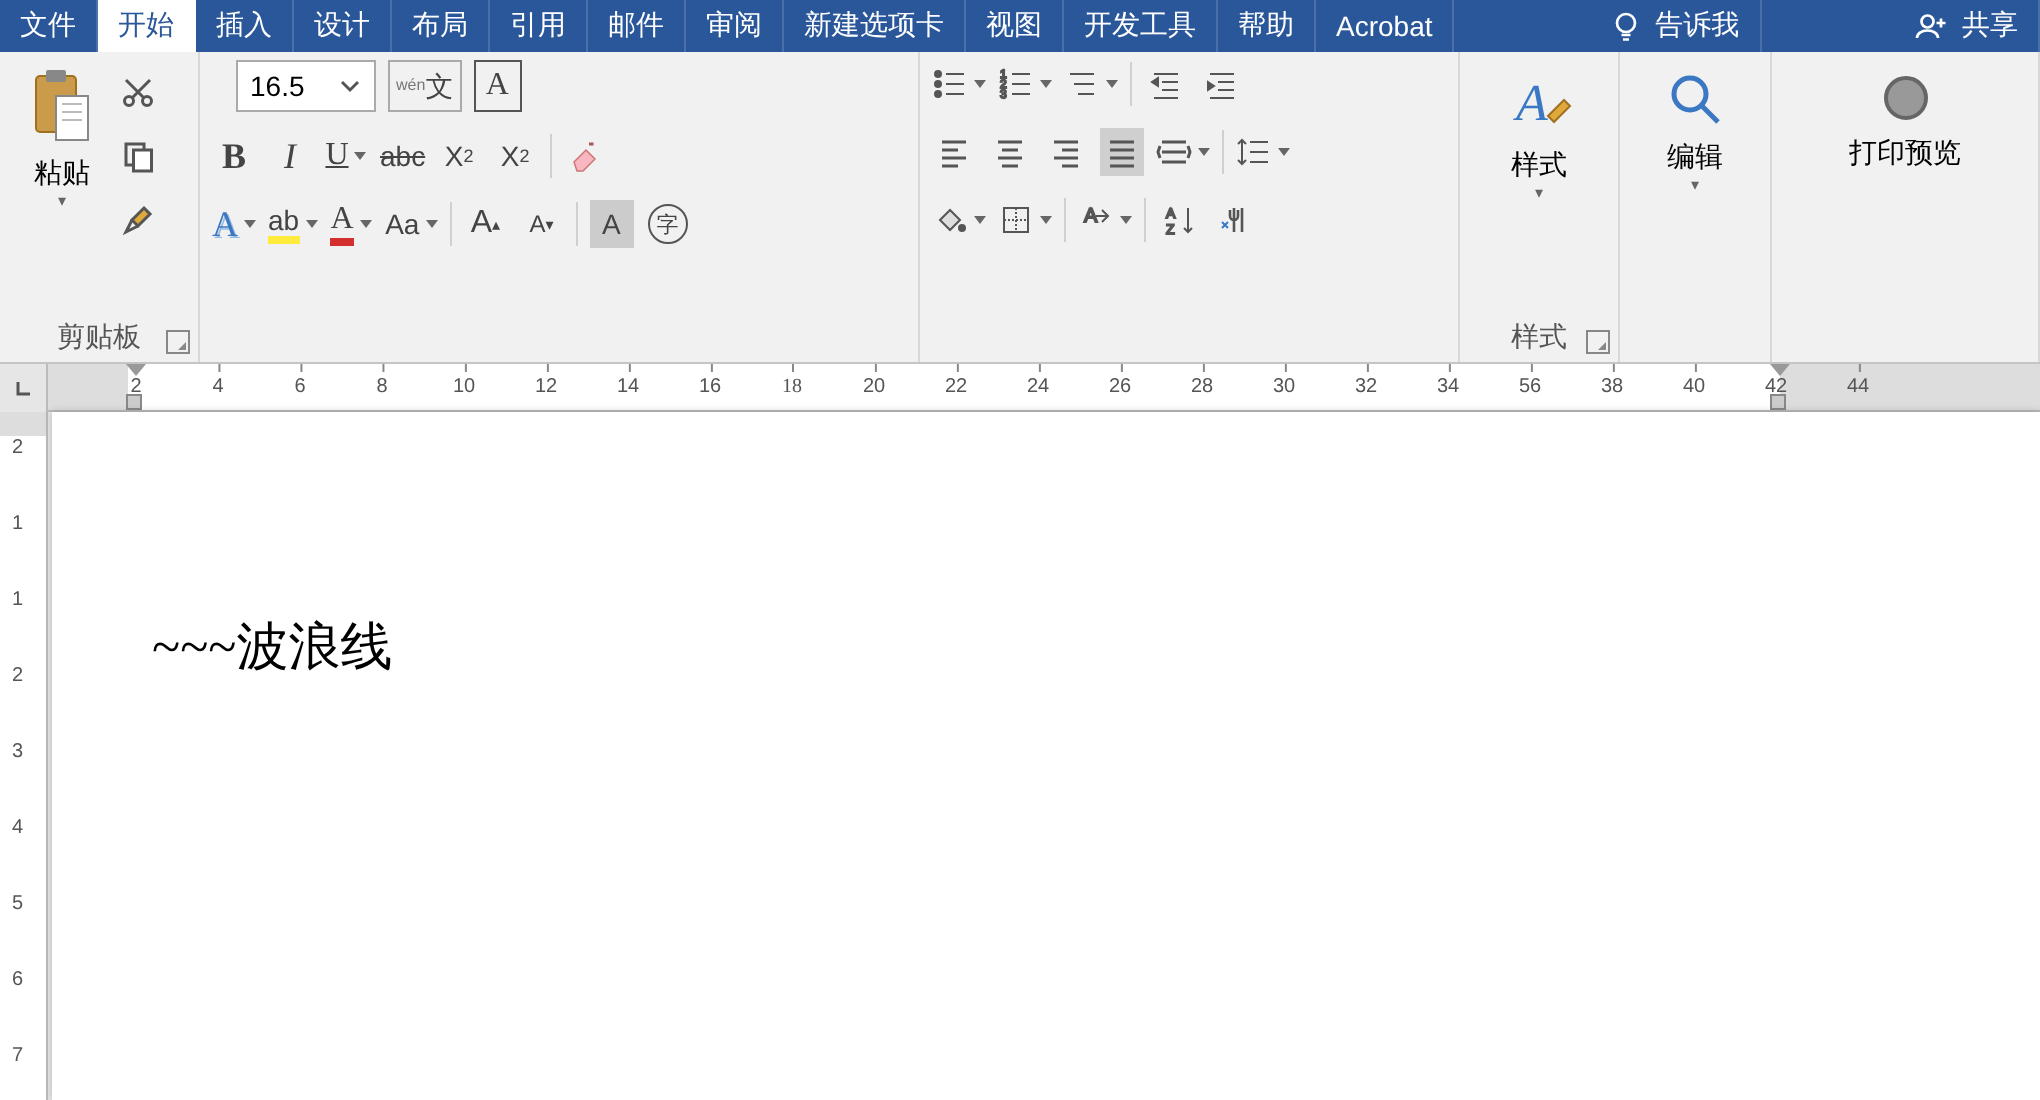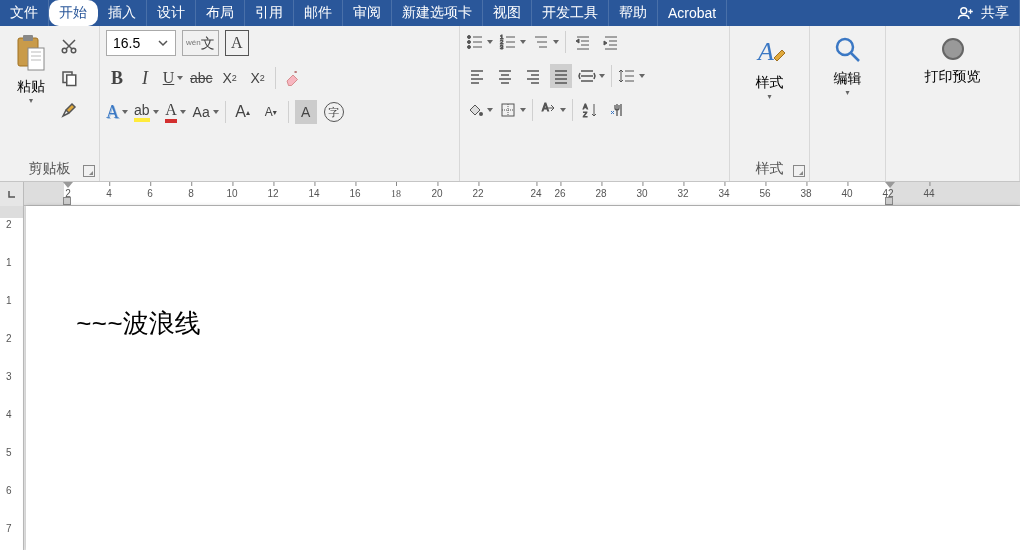--- a/index.html
+++ b/index.html
@@ -1,20 +1,20 @@
 <!DOCTYPE html>
 <html><head>
 <meta charset="utf-8">
 <style>
 * { margin: 0; padding: 0; box-sizing: border-box; }
 body { font-family: "Microsoft YaHei", sans-serif; font-size: 12px; background: #fff; overflow: hidden; width: 1020px; height: 550px; }
 
 .tabs { display: flex; background: #2a579a; color: #fff; height: 26px; align-items: stretch; }
 .tab { padding: 0 10px; display: flex; align-items: center; cursor: pointer; font-size: 14px; border-right: 1px solid rgba(255,255,255,0.15); white-space: nowrap; }
-.tab.active { background: #fff; color: #2a579a; border-radius: 10px; }
+.tab.active { background: #fff; color: #2a579a; }
 .tab.tellme svg, .tab.share svg { margin-right: 6px; }
 .tabs .spacer { flex: 1; }
 
 .ribbon { display: flex; background: #f1f1f1; border-bottom: 1px solid #c5c5c5; height: 156px; }
 .group { border-right: 1px solid #d8d8d8; display: flex; flex-direction: column; position: relative; }
 .group-body { flex: 1; display: flex; align-items: flex-start; padding: 4px 6px; }
 .group-label { text-align: center; font-size: 14px; color: #555; padding-bottom: 4px; position: relative; height: 22px; line-height: 18px; }
 .group-label .dlg { position: absolute; right: 4px; bottom: 4px; width: 12px; height: 12px; border: 1px solid #888; }
 .group-label .dlg:after { content: ""; position: absolute; right: 1px; bottom: 1px; border-right: 4px solid #888; border-top: 4px solid transparent; }
 
@@ -22,21 +22,21 @@
 .bigbtn .lbl { margin-top: 4px; font-size: 14px; }
 .bigbtn .drop { font-size: 8px; color: #666; }
 
 .col { display: flex; flex-direction: column; gap: 8px; padding: 4px 2px; }
 .row { display: flex; align-items: center; gap: 6px; }
 .ctrl { display: flex; align-items: center; justify-content: center; min-width: 22px; height: 24px; cursor: pointer; font-size: 14px; color: #444; position: relative; }
 .ctrl.drop:after { content: ""; margin-left: 3px; border-left: 3px solid transparent; border-right: 3px solid transparent; border-top: 4px solid #666; }
 .sep-h { width: 1px; height: 22px; background: #d0d0d0; }
 
 .fontname { display: flex; align-items: center; border: 1px solid #aaa; background: #fff; height: 26px; width: 180px; padding: 0 6px; justify-content: space-between; font-size: 14px; }
-.fontsize { display: flex; align-items: center; border: 1px solid #aaa; background: #fff; height: 26px; width: 70px; padding: 0 6px; justify-content: space-between; font-size: 14px; }
+.fontsize { display: flex; align-items: center; border: 1px solid #aaa; background: #fff; height: 26px; width: 70px; padding: 0 6px; justify-content: space-between; font-size: 14px; margin-left: 12px; }
 .chev { width: 12px; height: 12px; }
 
 .bold { font-weight: bold; font-family: "Times New Roman"; font-size: 18px; }
 .italic { font-style: italic; font-family: "Times New Roman"; font-size: 18px; }
 .underline { text-decoration: underline; font-family: "Times New Roman"; font-size: 16px; }
 .strike { text-decoration: line-through; }
 .sub sub, .sup sup { font-size: 9px; }
 
 .ruler-area { position: relative; background: #e6e6e6; height: 24px; display: flex; }
 .ruler-corner { width: 24px; height: 24px; background: #e6e6e6; border-right: 1px solid #bbb; display: flex; align-items: center; justify-content: center; }
@@ -47,21 +47,21 @@
 .rtick { position: absolute; top: 6px; font-size: 10px; color: #555; transform: translateX(-50%); }
 .rtick:before { content: ""; position: absolute; left: 50%; top: -6px; width: 1px; height: 4px; background: #888; }
 .indent-top { position: absolute; top: 0; width: 0; height: 0; border-left: 5px solid transparent; border-right: 5px solid transparent; border-top: 6px solid #999; transform: translateX(-5px); }
 .indent-bot { position: absolute; bottom: 0; width: 8px; height: 8px; background: #ccc; border: 1px solid #888; transform: translateX(-5px); }
 
 .workspace { display: flex; height: 344px; background: #e6e6e6; }
 .ruler-v { width: 24px; background: #fff; border-right: 1px solid #bbb; position: relative; }
 .ruler-v .gray-top { position: absolute; top: 0; left: 0; right: 0; height: 12px; background: #ddd; }
 .vtick { position: absolute; left: 6px; font-size: 10px; color: #555; transform: translateY(-50%); }
 .page { flex: 1; background: #fff; box-shadow: 0 0 4px rgba(0,0,0,0.2); margin-left: 2px; position: relative; padding: 100px 50px; }
-.doc-text { font-size: 26px; font-family: Liberation Mono, monospace; }
+.doc-text { font-size: 26px; font-family: Liberation Serif, serif; }
 
 svg { display: block; }
 .icon18 { width: 18px; height: 18px; }
 </style>
 </head>
 <body>
 
 <div class="tabs">
   <div class="tab">文件</div>
   <div class="tab active">开始</div>
@@ -70,20 +70,27 @@
   <div class="tab">布局</div>
   <div class="tab">引用</div>
   <div class="tab">邮件</div>
   <div class="tab">审阅</div>
   <div class="tab">新建选项卡</div>
   <div class="tab">视图</div>
   <div class="tab">开发工具</div>
   <div class="tab">帮助</div>
   <div class="tab">Acrobat</div>
   <div class="spacer"></div>
+  <div class="tab tellme">
+    <svg class="icon18" viewBox="0 0 24 24" fill="none" stroke="#fff" stroke-width="1.8">
+        <circle cx="12" cy="10" r="6"></circle>
+        <path d="M9 18h6M10 21h4"></path>
+      </svg>
+    <span>告诉我</span>
+  </div>
   <div class="spacer"></div>
   <div class="tab share">
     <svg class="icon18" viewBox="0 0 24 24" fill="none" stroke="#fff" stroke-width="1.8">
         <circle cx="9" cy="9" r="4"></circle>
         <path d="M2 20c0-3 3-5 7-5s7 2 7 5"></path>
         <path d="M18 7v6M15 10h6"></path>
       </svg>
     <span>共享</span>
   </div>
 </div>
@@ -358,21 +365,21 @@
         <div class="rtick" style="left: 85px;">4</div>
         <div class="rtick" style="left: 126px;">6</div>
         <div class="rtick" style="left: 167px;">8</div>
         <div class="rtick" style="left: 208px;">10</div>
         <div class="rtick" style="left: 249px;">12</div>
         <div class="rtick" style="left: 290px;">14</div>
         <div class="rtick" style="left: 331px;">16</div>
         <div class="rtick" style="left: 372px; font-family: Liberation Serif, serif;">18</div>
         <div class="rtick" style="left: 413px;">20</div>
         <div class="rtick" style="left: 454px;">22</div>
-        <div class="rtick" style="left: 512px;">24</div>
+        <div class="rtick" style="left: 495px;">24</div>
         <div class="rtick" style="left: 536px;">26</div>
         <div class="rtick" style="left: 577px;">28</div>
         <div class="rtick" style="left: 618px;">30</div>
         <div class="rtick" style="left: 659px;">32</div>
         <div class="rtick" style="left: 700px;">34</div>
         <div class="rtick" style="left: 741px;">56</div>
         <div class="rtick" style="left: 782px;">38</div>
         <div class="rtick" style="left: 823px;">40</div>
         <div class="rtick" style="left: 864px;">42</div>
         <div class="rtick" style="left: 905px;">44</div>

